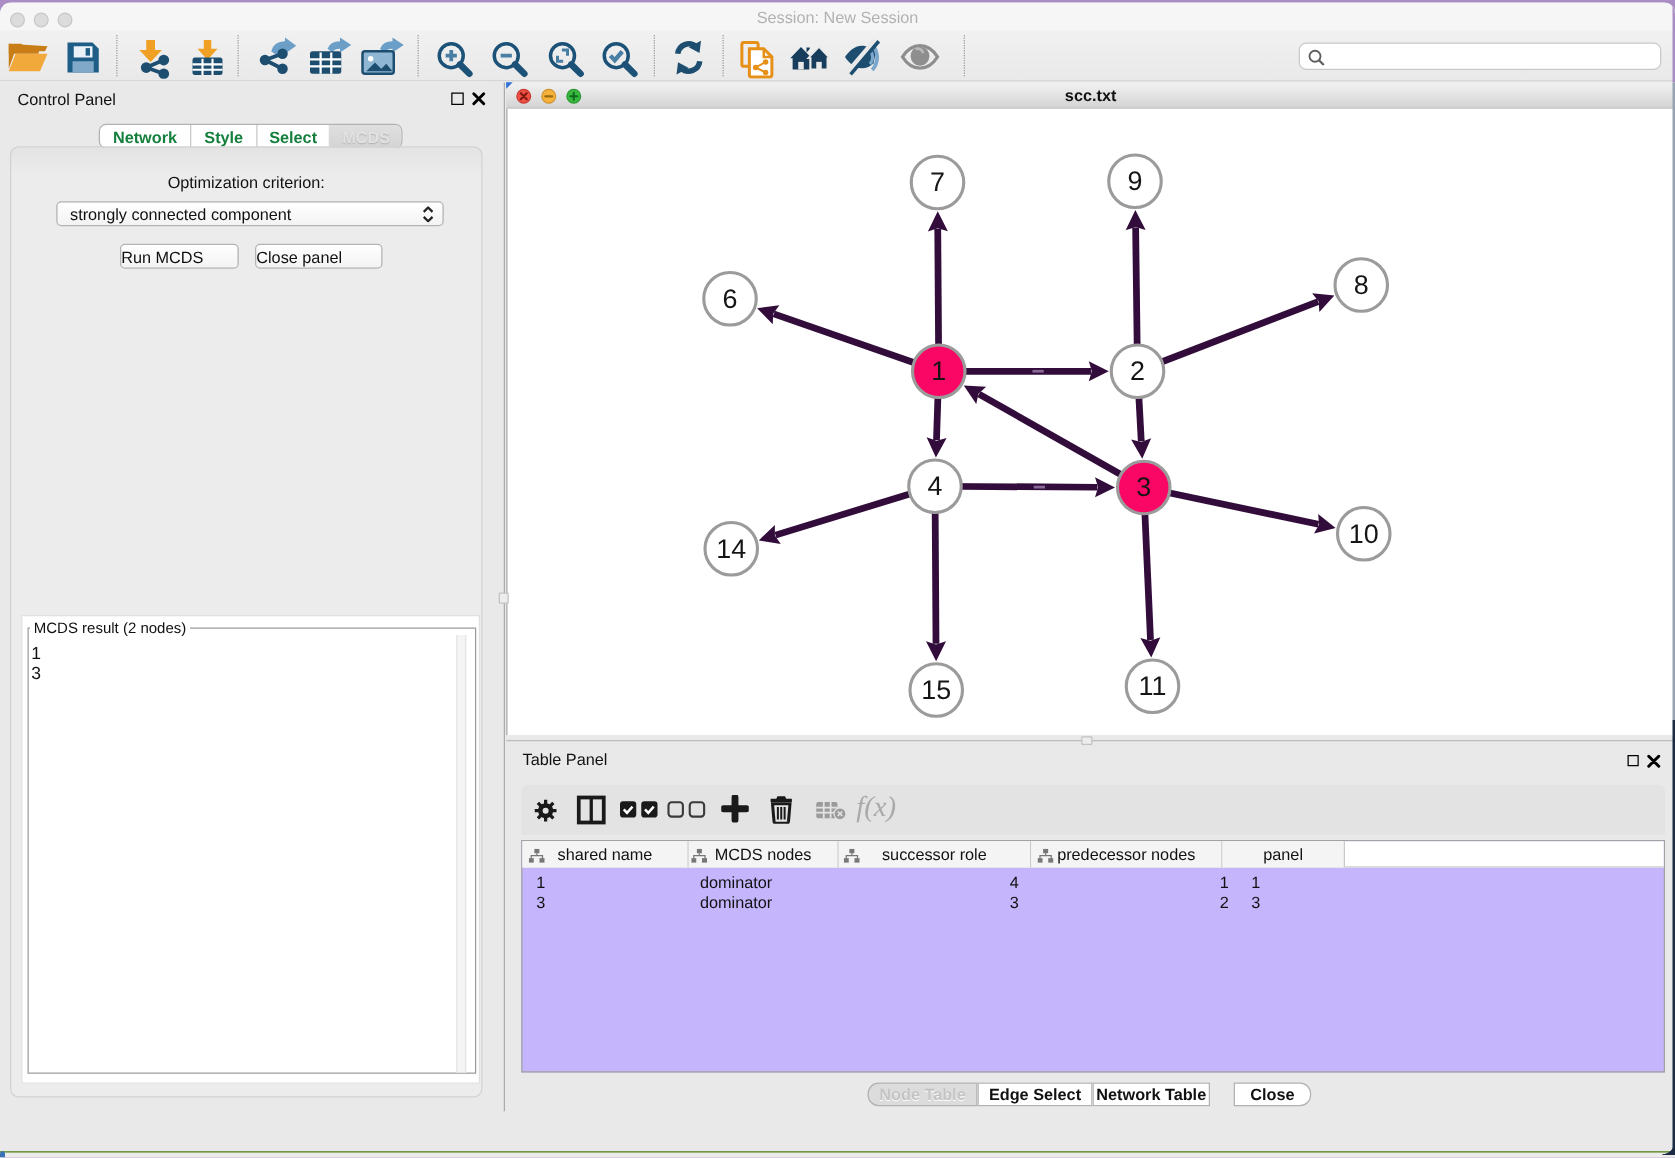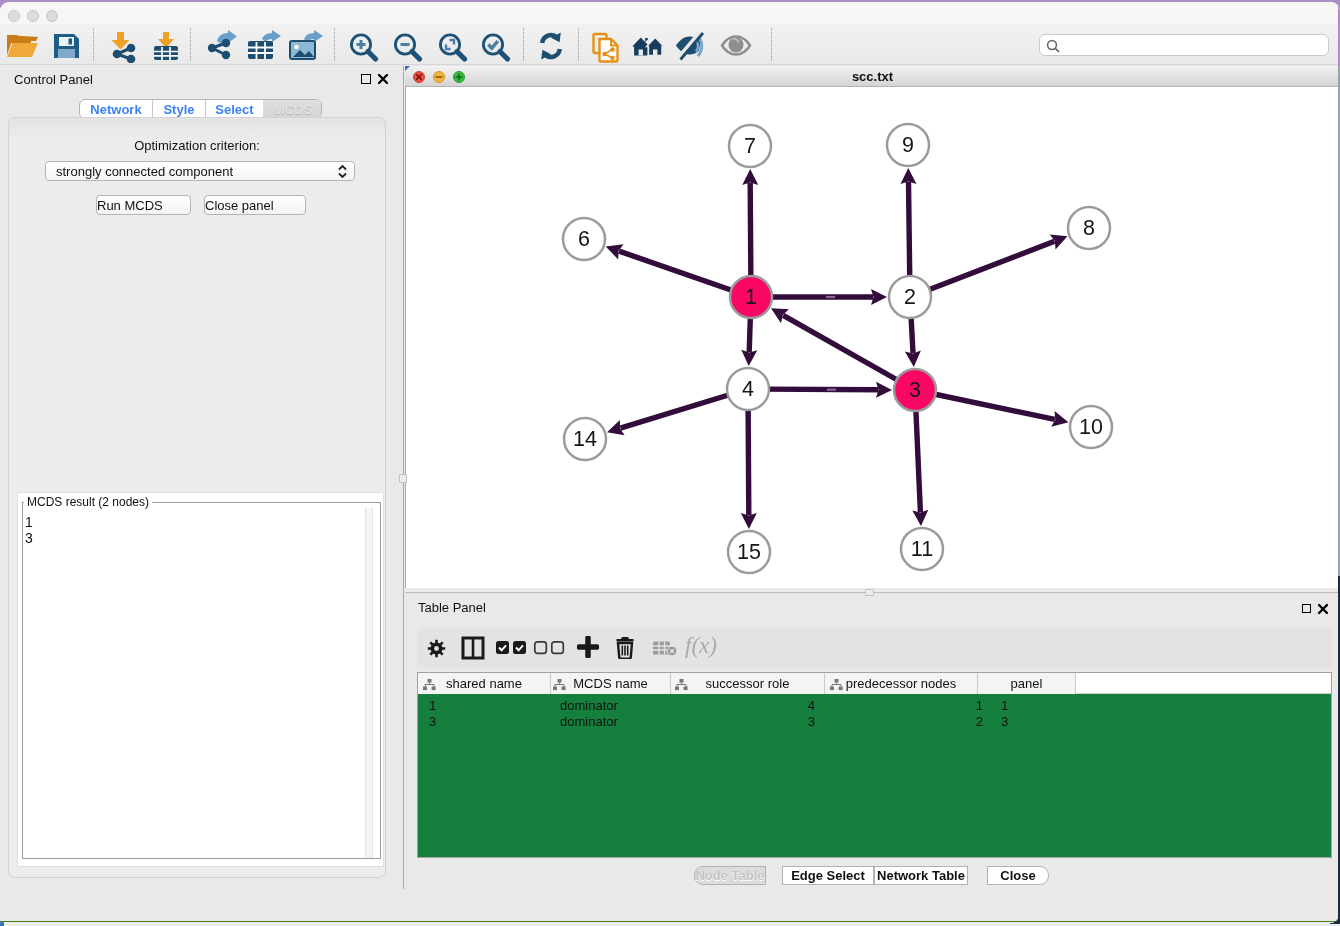--- a/index.html
+++ b/index.html
@@ -21,21 +21,21 @@
 .sep { position:absolute; top:4px; height:33px; width:0;
   border-left:1px dotted #9a9a9a; }
 .tbi { position:absolute; top:5px; }
 
 #search { position:absolute; left:1039px; top:10px; width:290px; height:22px;
   background:#fff; border:1px solid #c9c9c9; border-radius:6px; }
 
 #cp { position:absolute; left:0; top:63px; width:394px; height:824px; background:#e9e9e9;padding-left:12px; }
 #cphead { position:absolute; left:14px; top:7px; font-size:13px; color:#111; }
 
-.seg { position:absolute; top:0; height:20px; font-size:13px; color:#3b82f6;
+.seg { position:absolute; top:0; height:20px; font-size:13px; color:#15803d;
   text-align:center; line-height:19px; }
 
 #cpbox { position:absolute; left:8px; top:52px; width:378px; height:761px;
   background:linear-gradient(#e3e3e3, #ececec 22px); border:1px solid #d2d2d2; border-radius:7px; }
 .btn { position:absolute; background:linear-gradient(#ffffff,#f3f3f3);
   border:1px solid #b4b4b4; border-radius:4px; font-size:13px; color:#111;
   text-align:left; }
 
 #resbox { position:absolute; left:8px; top:374px; width:367px; height:375px;
   background:#fff; border:1px solid #e0e0e0; }
@@ -57,21 +57,21 @@
 svg .ah { fill:#320c3a; }
 svg .node { stroke:#9b9b9b; stroke-width:2.5; fill:#fff; }
 svg .nodesel { fill:#fa0766; }
 svg text { font-family:"Liberation Sans",sans-serif; font-size:21.5px; fill:#151515;
   text-anchor:middle; }
 
 #tp { position:absolute; left:405px; top:593px; width:935px; height:296px; background:#e9e9e9; }
 #tptools { position:absolute; left:12px; top:33px; width:915px; height:40px;
   background:#e3e3e3; border-radius:5px 5px 0 0; }
 #tptable { position:absolute; left:12px; top:77px; width:915px; height:186px;
-  background:#15803d; border:1px solid #a2a2a2;padding-left:44px; }
+  background:#c4b5fd; border:1px solid #a2a2a2;padding-left:44px; }
 #thead { position:absolute; left:0; top:0; width:100%; height:21px;
   background:#fff; border-bottom:1px solid #cfcfcf; font-size:13px; color:#111; }
 .thcell { position:absolute; top:0; height:21px; border-right:1px solid #c9c9c9;
   text-align:center; line-height:21px; background:#f4f4f4; }
 .trow { position:absolute; font-size:13px; color:#111; height:16px; line-height:16px; }
 .hico { position:absolute; top:6px; }
 
 .btab { position:absolute; top:271px; height:19px; background:#fff;
   border:1px solid #b2b2b2; font-size:13px; color:#111; text-align:center;
   line-height:18px; font-weight:bold;}
@@ -79,20 +79,21 @@
 #statusbar { position:absolute; left:0; top:887px; width:1340px; height:37px;
   border-top:1px solid #4d7c0f; background:#ececec;margin-top:32px; }
 </style>
 </head>
 <body>
 <div id="appwin">
   <div id="titlebar">
     <div class="tl" style="left:8px;"></div>
     <div class="tl" style="left:27px;"></div>
     <div class="tl" style="left:46px;"></div>
+    <div id="apptitle">Session: New Session</div>
   </div>
   <div id="toolbar">
     <div class="sep" style="left:93px;"></div>
     <div class="sep" style="left:190px;"></div>
     <div class="sep" style="left:334px;"></div>
     <div class="sep" style="left:523px;"></div>
     <div class="sep" style="left:578px;"></div>
     <div class="sep" style="left:771px;"></div>
     <div id="tbicons">
 
@@ -600,21 +601,21 @@
           </g>
         <circle cx="20" cy="11" r="4.8" fill="#9b9b9b" stroke="#e3e3e3" stroke-width="1"></circle>
         <path d="M18.2 9.2 l3.6 3.6 M21.8 9.2 l-3.6 3.6" stroke="#e3e3e3" stroke-width="1.4"></path>
       </svg>
 
       <div style="position:absolute; left:268px; top:5px; font-family:'Liberation Serif',serif; font-style:italic; font-size:23px; color:#aaaaaa;">f(x)</div>
     </div>
     <div id="tptable">
       <div id="thead">
         <div class="thcell" style="left:0; width:133px;">shared name</div>
-        <div class="thcell" style="left:133px; width:120px;">MCDS name</div>
+        <div class="thcell" style="left:133px; width:120px;">MCDS nodes</div>
         <div class="thcell" style="left:253px; width:154px;">successor role</div>
         <div class="thcell" style="left:407px; width:153px;">predecessor nodes</div>
         <div class="thcell" style="left:560px; width:98px;">panel</div>
         <svg class="hico" style="left:5px;" width="13" height="12" viewBox="0 0 13 12">
             <g fill="#777">
               <rect x="4.5" y="0" width="4" height="3.6"></rect>
               <rect x="0" y="7.5" width="4" height="3.6"></rect>
               <rect x="8.6" y="7.5" width="4" height="3.6"></rect>
             </g>
             <path d="M6.5 3.6 v2 M2 7.5 v-2 h9 v2" stroke="#777" fill="none"></path>
@@ -650,21 +651,21 @@
         <div class="trow" style="left:253px; top:25px; width:144px; text-align:right;">4</div>
         <div class="trow" style="left:407px; top:25px; width:158px; text-align:right;">1</div>
         <div class="trow" style="left:583px; top:25px;">1</div>
         <div class="trow" style="left:11px; top:41px;">3</div>
         <div class="trow" style="left:142px; top:41px;">dominator</div>
         <div class="trow" style="left:253px; top:41px; width:144px; text-align:right;">3</div>
         <div class="trow" style="left:407px; top:41px; width:158px; text-align:right;">2</div>
         <div class="trow" style="left:583px; top:41px;">3</div>
       </div>
     </div>
-    <div class="btab" style="left:289px; width:72px; background:#dcdcdc; color:#c4c4c4; border-radius:9px 0 0 9px; text-shadow:0 1px 0 #fff;">Node Table</div>
+    <div class="btab" style="left:289px; width:88px; background:#dcdcdc; color:#c4c4c4; border-radius:9px 0 0 9px; text-shadow:0 1px 0 #fff;">Node Table</div>
     <div class="btab" style="left:377px; width:92px;">Edge Select</div>
     <div class="btab" style="left:469px; width:94px;">Network Table</div>
     <div class="btab" style="left:582px; width:62px; border-radius:0 9px 9px 0;">Close</div>
   </div>
   <div id="statusbar">
     <div style="position:absolute; left:10px; top:9px; width:28px; height:21px; background:#fdfdfd; border:1px solid #a4a4a4; border-radius:2px;">
       <svg style="position:absolute; left:6px; top:3.5px;" width="16" height="13" viewBox="0 0 16 13">
         <g fill="#1a1a1a">
             <circle cx="1.7" cy="2" r="1.6"></circle>
             <circle cx="1.7" cy="6.5" r="1.6"></circle>

